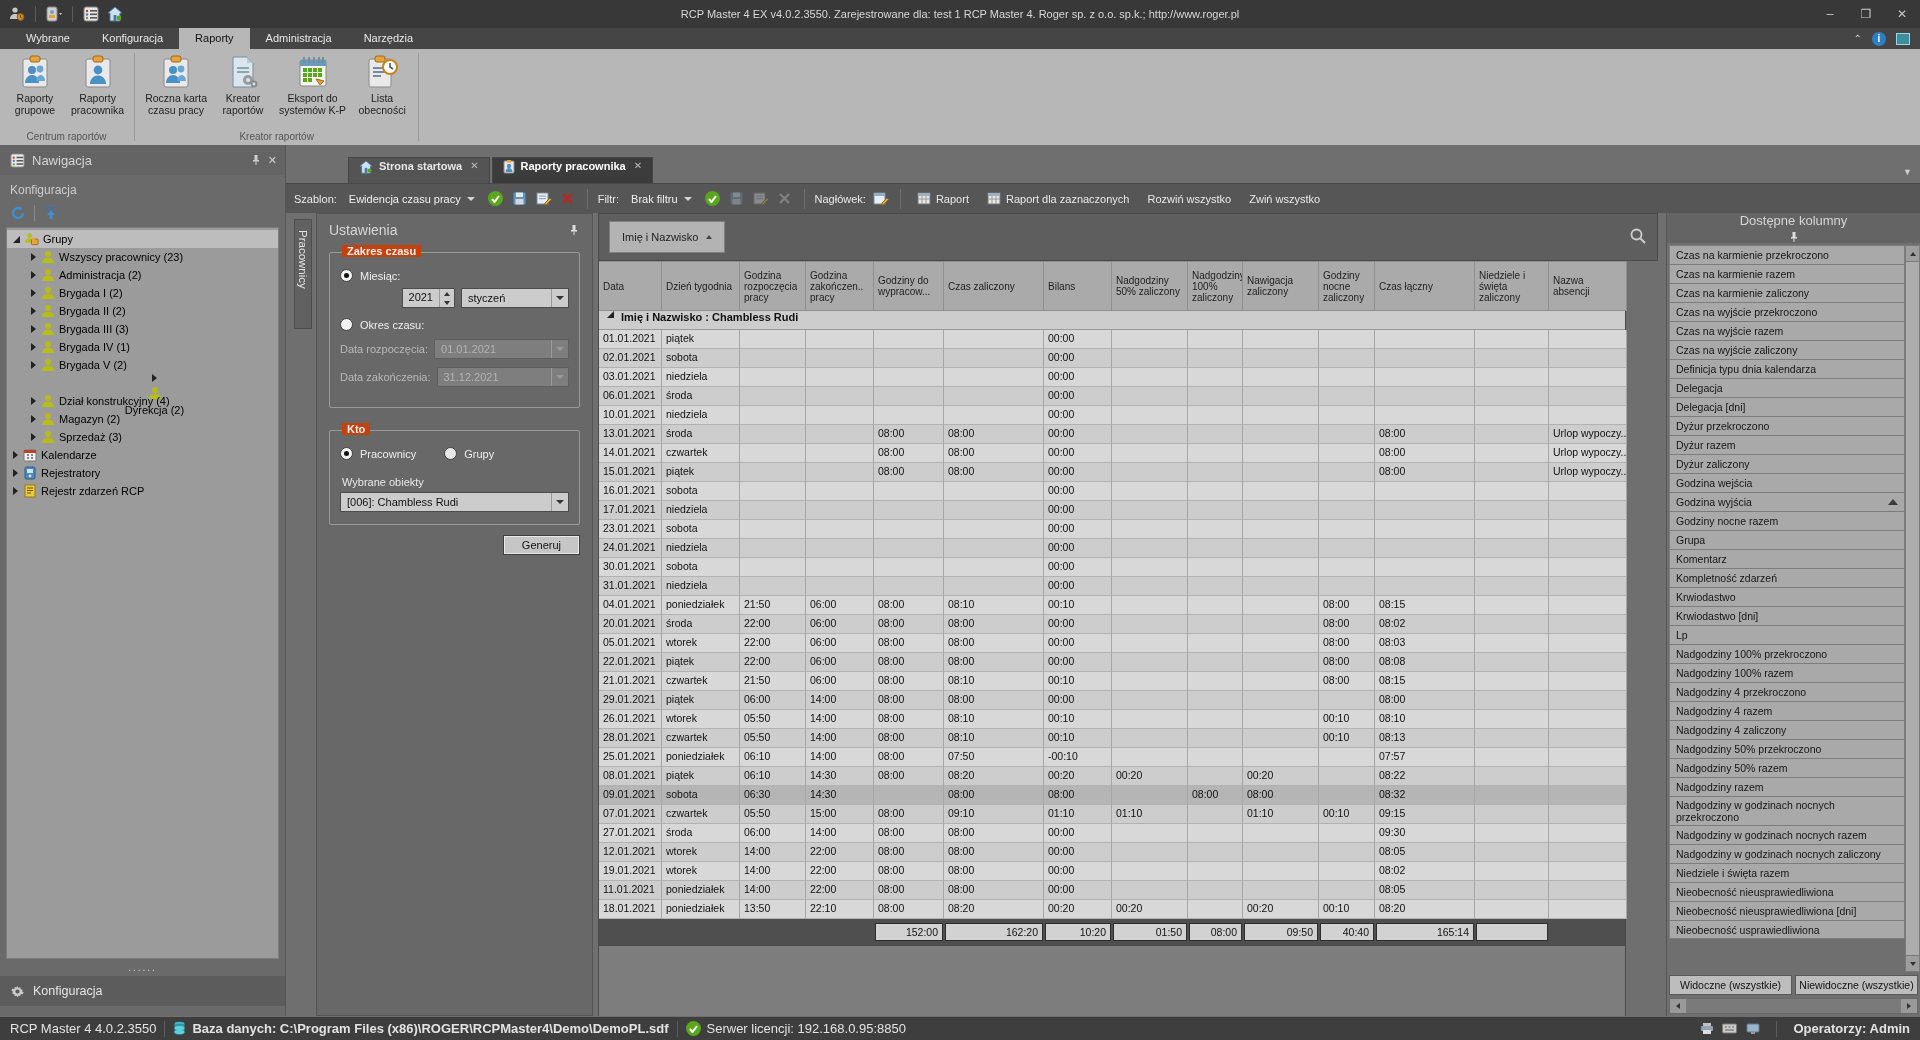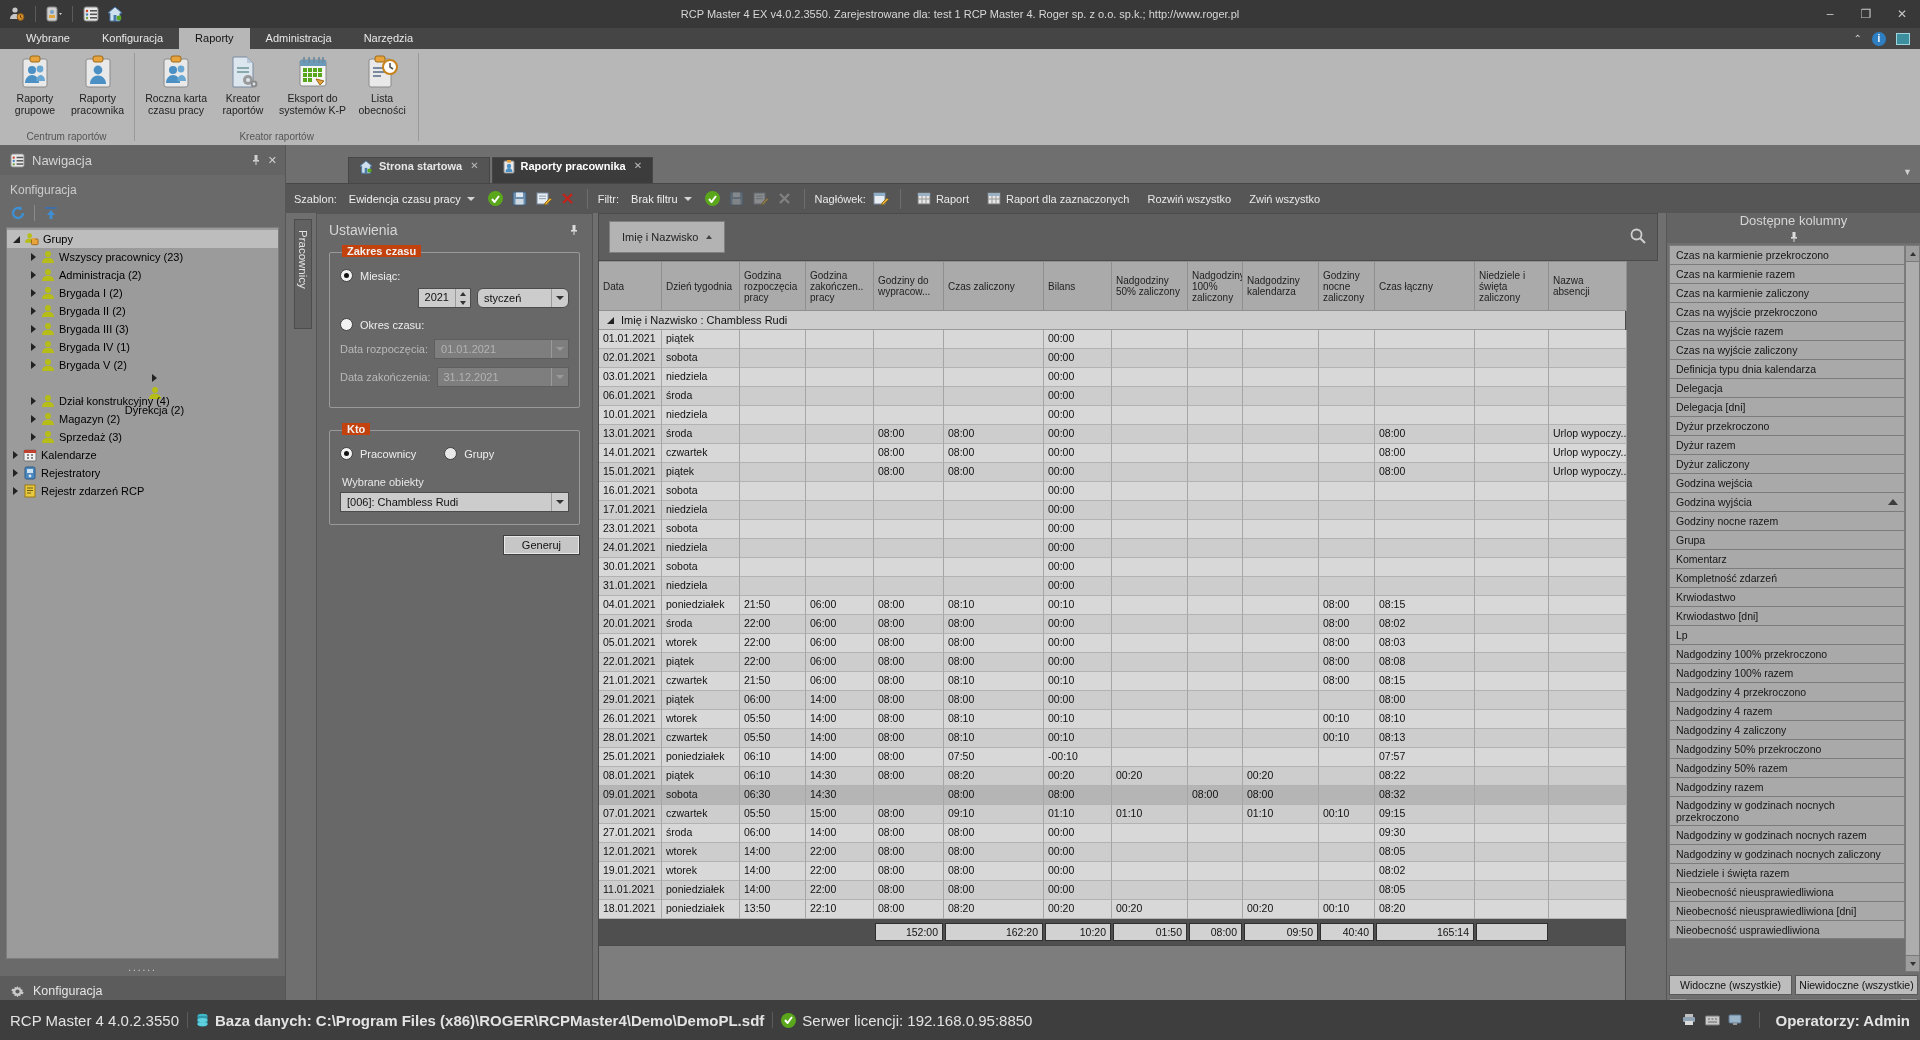--- a/index.html
+++ b/index.html
@@ -110,21 +110,21 @@
 
   
   #grid-wrap { flex:1; padding-left:5px; display:flex; flex-direction:column; }
   #groupby-bar { height:48px; background:#5e5e5e; border:1px solid #4a4a4a; display:flex; align-items:center; padding:0 10px; }
   #groupby-btn { background:#b3b3b3; border:1px solid #7f7f7f; height:32px; display:flex; align-items:center; gap:8px; padding:0 12px; color:#222; }
   #groupby-btn .tri-up { border-bottom-color:#444; }
   #search-ic { margin-left:auto; }
   #grid { width:1028px; background:#787878; border-left:1px solid #4a4a4a; border-right:1px solid #4a4a4a; flex:1; display:flex; flex-direction:column; }
   .grow { display:grid; }
   #grid-header .hcell { background:#aaaaaa; border-right:1px solid #8f8f8f; border-bottom:1px solid #8f8f8f; border-top:1px solid #8f8f8f; font-size:10px; line-height:11px; color:#222; padding:3px 4px; display:flex; align-items:center; height:50px; overflow:hidden; }
-  #group-row { background:#cdcdcd; border-bottom:1px solid #9a9a9a; height:19px; display:flex; align-items:center; gap:7px; padding-left:8px; font-weight:normal; font-size:11px; color:#111; }
+  #group-row { background:#cdcdcd; border-bottom:1px solid #9a9a9a; height:19px; display:flex; align-items:flex-start; gap:7px; padding-left:8px; font-weight:bold; font-size:11px; color:#111; }
   .drow { height:19px; }
   .drow .dcell { border-right:1px solid #a5a5a5; border-bottom:1px solid #b2b2b2; font-size:10.5px; padding:2px 4px; white-space:nowrap; overflow:hidden; color:#101010; }
   .drow.even .dcell { background:#d8d8d8; }
   .drow.odd .dcell { background:#cdcdcd; }
   .drow.sel .dcell { background:#b5b5b5; }
   #grid-footer { height:26px; background:#4f4f4f; align-items:center; }
   #grid-footer .fcell { padding:0 1px; }
   #grid-footer .fbox { background:#d2d2d2; border:1px solid #2e2e2e; height:18px; font-size:10.5px; color:#111; text-align:right; padding:2px 4px; }
   #grid-filler { flex:1; background:#7d7d7d; border-top:1px solid #4a4a4a; }
 
@@ -142,21 +142,21 @@
   #sc-thumb { flex:1; width:100%; background:#adadad; border-top:1px solid #7a7a7a; border-bottom:1px solid #7a7a7a; }
   #colpanel-buttons { display:flex; gap:3px; padding:3px 2px; }
   .colbtn { flex:1; background:#bdbdbd; border:1px solid #5a5a5a; font-size:10.5px; padding:3px 2px; text-align:center; color:#111; white-space:nowrap; overflow:hidden; }
   #col-hscroll { height:16px; display:flex; align-items:center; background:#7a7a7a; border:1px solid #6a6a6a; margin:0 2px 2px 2px; }
   .hs-btn { width:16px; height:100%; background:#999; display:flex; align-items:center; justify-content:center; }
   .tri-l { width:0;height:0;border-right:4px solid #333;border-top:3px solid transparent;border-bottom:3px solid transparent; }
   .tri-r2 { width:0;height:0;border-left:4px solid #333;border-top:3px solid transparent;border-bottom:3px solid transparent; }
   #hs-track { flex:1; }
 
   
-  #statusbar { position:absolute; left:0; right:0; bottom:0; height:40px; background:#3e3e3e; display:flex; align-items:center; color:#e3e3e3; font-size:15px; }
+  #statusbar { position:absolute; left:0; right:0; bottom:0; height:23px; background:#3e3e3e; display:flex; align-items:center; color:#e3e3e3; font-size:13px; }
   .sb-sep { width:1px; height:16px; background:#5c5c5c; margin:0 8px; }
   .sb-item { display:flex; align-items:center; gap:6px; }
   #sb-right { margin-left:auto; display:flex; align-items:center; gap:8px; padding-right:10px; }
   .sb-ic { width:15px; height:13px; display:flex; align-items:center; justify-content:center; }
   #sb-operators { font-weight:bold; }
 
   .greencheck { width:15px; height:15px; border-radius:50%; background:#5aa71c; display:flex; align-items:center; justify-content:center; }
   .icon-svg { display:block; }
 </style>
 </head>
@@ -709,21 +709,21 @@
                 <span class="sval">2021</span>
                 <span class="spin-arrows">
                     <span>
                       <i class="tri-up"></i>
                     </span>
                     <span>
                       <i class="tri-dn"></i>
                     </span>
                   </span>
               </span>
-              <span class="dropdown" style="width:92px;border-radius:6px;">
+              <span class="dropdown" style="width:108px;">
                 <span class="dval">styczeń</span>
                 <span class="dbtn">
                     <span class="caret"></span>
                   </span>
               </span>
             </div>
             <div class="radio-row">
               <span class="radio"></span>
               <span>Okres czasu:</span>
             </div>
@@ -788,21 +788,21 @@
             <div id="grid-header" class="grow" style="grid-template-columns: 63px 78px 66px 68px 70px 100px 68px 76px 55px 76px 56px 100px 74px 78px;">
                 <div class="hcell">Data</div>
                 <div class="hcell">Dzień tygodnia</div>
                 <div class="hcell">Godzina rozpoczęcia pracy</div>
                 <div class="hcell">Godzina zakończen.. pracy</div>
                 <div class="hcell">Godziny do wypracow...</div>
                 <div class="hcell">Czas zaliczony</div>
                 <div class="hcell">Bilans</div>
                 <div class="hcell">Nadgodziny 50% zaliczony</div>
                 <div class="hcell">Nadgodziny 100% zaliczony</div>
-                <div class="hcell">Nadgodziny kalendarza</div>
+                <div class="hcell">Nawigacja zaliczony</div>
                 <div class="hcell">Godziny nocne zaliczony</div>
                 <div class="hcell">Czas łączny</div>
                 <div class="hcell">Niedziele i święta zaliczony</div>
                 <div class="hcell">Nazwa absencji</div>
               </div>
             <div id="group-row">
               <span class="tri-exp"></span>
               <span>Imię i Nazwisko : Chambless Rudi</span>
             </div>
             <div id="grid-rows">

